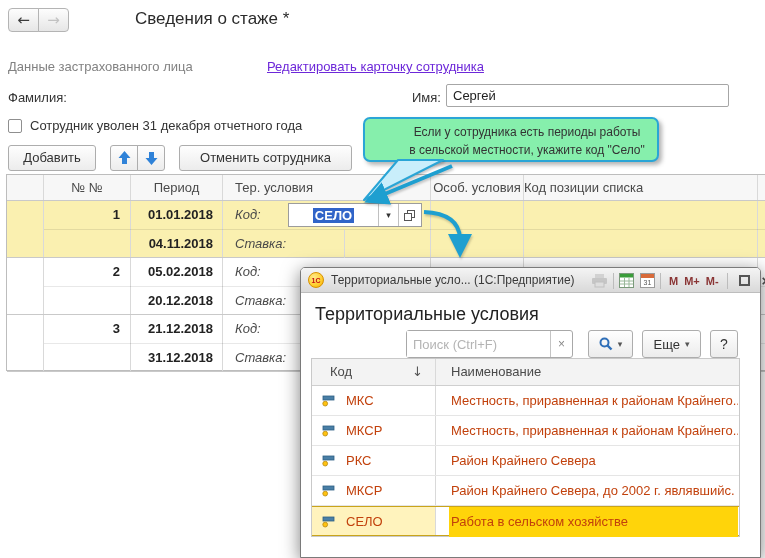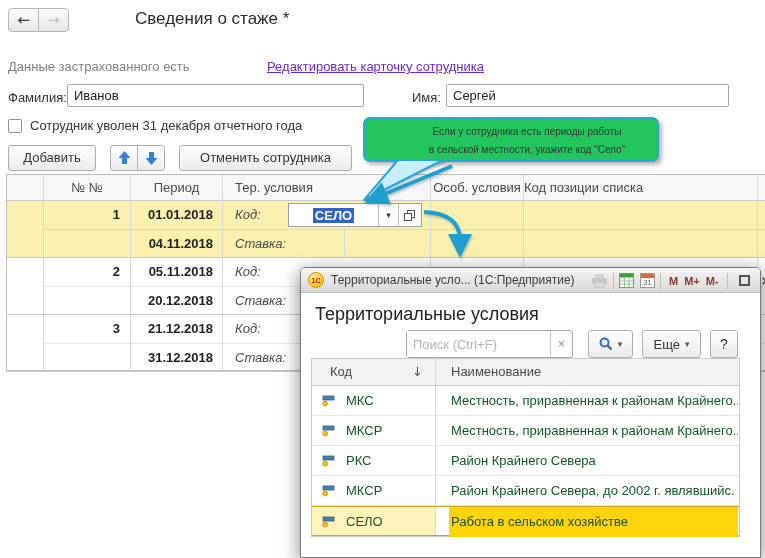--- a/index.html
+++ b/index.html
@@ -43,23 +43,23 @@
   }
   .updown { display:flex; }
   .ud-btn { width:28px; height:26px; border:1px solid #adadad; background:linear-gradient(#fefefe,#ececec);
             display:flex; align-items:center; justify-content:center; }
   .ud-btn.up { border-radius:3px 0 0 3px; }
   .ud-btn.down { border-radius:0 3px 3px 0; margin-left:-1px; }
 
   
   .tooltip {
     left:363px; top:117px; width:296px; height:45px; z-index:8;
-    background:#22c55e; border:2px solid #2aa5d6; border-radius:7px;
+    background:#86efac; border:2px solid #2aa5d6; border-radius:7px;
     box-shadow:3px 3px 4px rgba(90,90,90,.45);
-    font-size:10px; color:#333; text-align:center; padding-top:4px; line-height:18px;padding-left:32px;
+    font-size:12px; color:#333; text-align:center; padding-top:4px; line-height:18px;padding-left:32px;
   }
   .arrows-svg { left:330px; top:155px; width:150px; height:125px; z-index:20; pointer-events:none;
                 filter:drop-shadow(1px 2px 1px rgba(0,0,0,.2)); }
 
   
   .grid { left:6px; top:174px; width:759px; height:197px; border:1px solid #bdbdbd; border-right:none; z-index:1; }
   .gcell { position:absolute; border-right:1px solid #d9d9d9; height:100%; }
   .ghead { position:absolute; left:0; top:0; width:100%; height:26px; background:#f7f7f7; border-bottom:1px solid #c9c9c9;
            font-size:13px; color:#4a4a4a; }
   .ghead .gcell { line-height:25px; }
@@ -120,21 +120,21 @@
   .search-clear { width:22px; border-left:1px solid #c4c4c4; color:#8a8a8a; font-size:12px;
                   display:flex; align-items:center; justify-content:center; }
   .tool-btn { position:absolute; top:62px; height:28px; border:1px solid #adadad; border-radius:3px;
               background:linear-gradient(#fefefe,#ececec); font-size:13px; color:#333;
               display:flex; align-items:center; justify-content:center; gap:5px; }
   .dd-caret { font-size:9px; color:#555; font-family:"DejaVu Sans",sans-serif; }
 
   .dlg-list { position:absolute; left:10px; top:90px; width:429px; border:1px solid #c9c9c9; background:#fff; }
   .dl-head { height:27px; background:#f3f3f3; border-bottom:1px solid #cfcfcf; position:relative;
              font-size:13px; color:#4a4a4a; }
-  .dl-row { height:30px; border-bottom:1px solid #e5e5e5; position:relative; font-size:13px; color:#14532d; }
+  .dl-row { height:30px; border-bottom:1px solid #e5e5e5; position:relative; font-size:13px; color:#c2410c; }
   .dl-row:last-child { border-bottom:1px solid #d6d6d6; }
   .col-div { position:absolute; left:123px; top:0; bottom:0; width:1px; background:#d9d9d9; }
   .dl-code { position:absolute; left:34px; top:0; line-height:30px; }
   .dl-name { position:absolute; left:137px; right:1px; top:0; line-height:30px; white-space:nowrap; overflow:hidden; padding-left:2px; }
   .dl-head .hd-code { position:absolute; left:18px; line-height:26px; }
   .dl-head .hd-sort { position:absolute; left:100px; line-height:26px; color:#555; font-family:"DejaVu Sans",sans-serif; }
   .dl-head .hd-name { position:absolute; left:139px; line-height:26px; }
   .dl-row.sel { border-top:1px solid #c9a41b; border-bottom:1px solid #c9a41b; }
   .dl-row.sel .code-bg { position:absolute; left:0; top:0; bottom:0; width:123px; background:#fff3bd; }
   .dl-row.sel .dl-name { background:#ffd40a; }
@@ -144,25 +144,24 @@
 <body>
 
 <div class="screen">
 
   <div class="abs nav-group">
     <div class="nav-btn back"><span>←</span></div>
     <div class="nav-btn fwd"><span>→</span></div>
   </div>
   <div class="abs page-title">Сведения о стаже *</div>
 
-  <div class="abs section-label">Данные застрахованного есть</div>
+  <div class="abs section-label">Данные застрахованного лица</div>
   <div class="abs edit-link">Редактировать карточку сотрудника</div>
 
   <div class="abs fld-label" style="left:8px; top:90px;">Фамилия:</div>
-  <input class="abs txt-input" style="left: 67px; top: 84px; width: 297px;" value="Иванов">
   <div class="abs fld-label" style="left:412px; top:90px;">Имя:</div>
   <input class="abs txt-input" style="left: 446px; top: 84px; width: 283px;" value="Сергей">
 
   <div class="abs cb-box"></div>
   <div class="abs cb-label">Сотрудник уволен 31 декабря отчетного года</div>
 
   <div class="abs btn" style="left:8px; top:145px; width:88px;">Добавить</div>
   <div class="abs updown" style="left:110px; top:145px;">
     <div class="ud-btn up">
       <svg width="13" height="14" viewBox="0 0 13 14">
@@ -217,21 +216,21 @@
       <div class="gcell" style="left:424px; width:93px;"></div>
       <div class="gcell" style="left:517px; width:234px;"></div>
       <div class="gcell" style="left:751px; width:8px; border-right:none;"></div>
       <div class="subline"></div>
     </div>
 
     <div class="grow" style="top:83px;">
       <div class="gcell" style="left:0; width:37px;"></div>
       <div class="gcell num-cell" style="left:37px; width:87px;">2</div>
       <div class="gcell" style="left:124px; width:92px;">
-        <div class="date1">05.11.2018</div>
+        <div class="date1">05.02.2018</div>
         <div class="date2">20.12.2018</div>
       </div>
       <div class="gcell" style="left:216px; width:208px;">
         <div class="ter-lbl" style="top:6px;">Код:</div>
         <div class="ter-lbl" style="top:35px;">Ставка:</div>
       </div>
       <div class="gcell" style="left:424px; width:93px;"></div>
       <div class="gcell" style="left:517px; width:234px;"></div>
       <div class="gcell" style="left:751px; width:8px; border-right:none;"></div>
       <div class="subline"></div>

